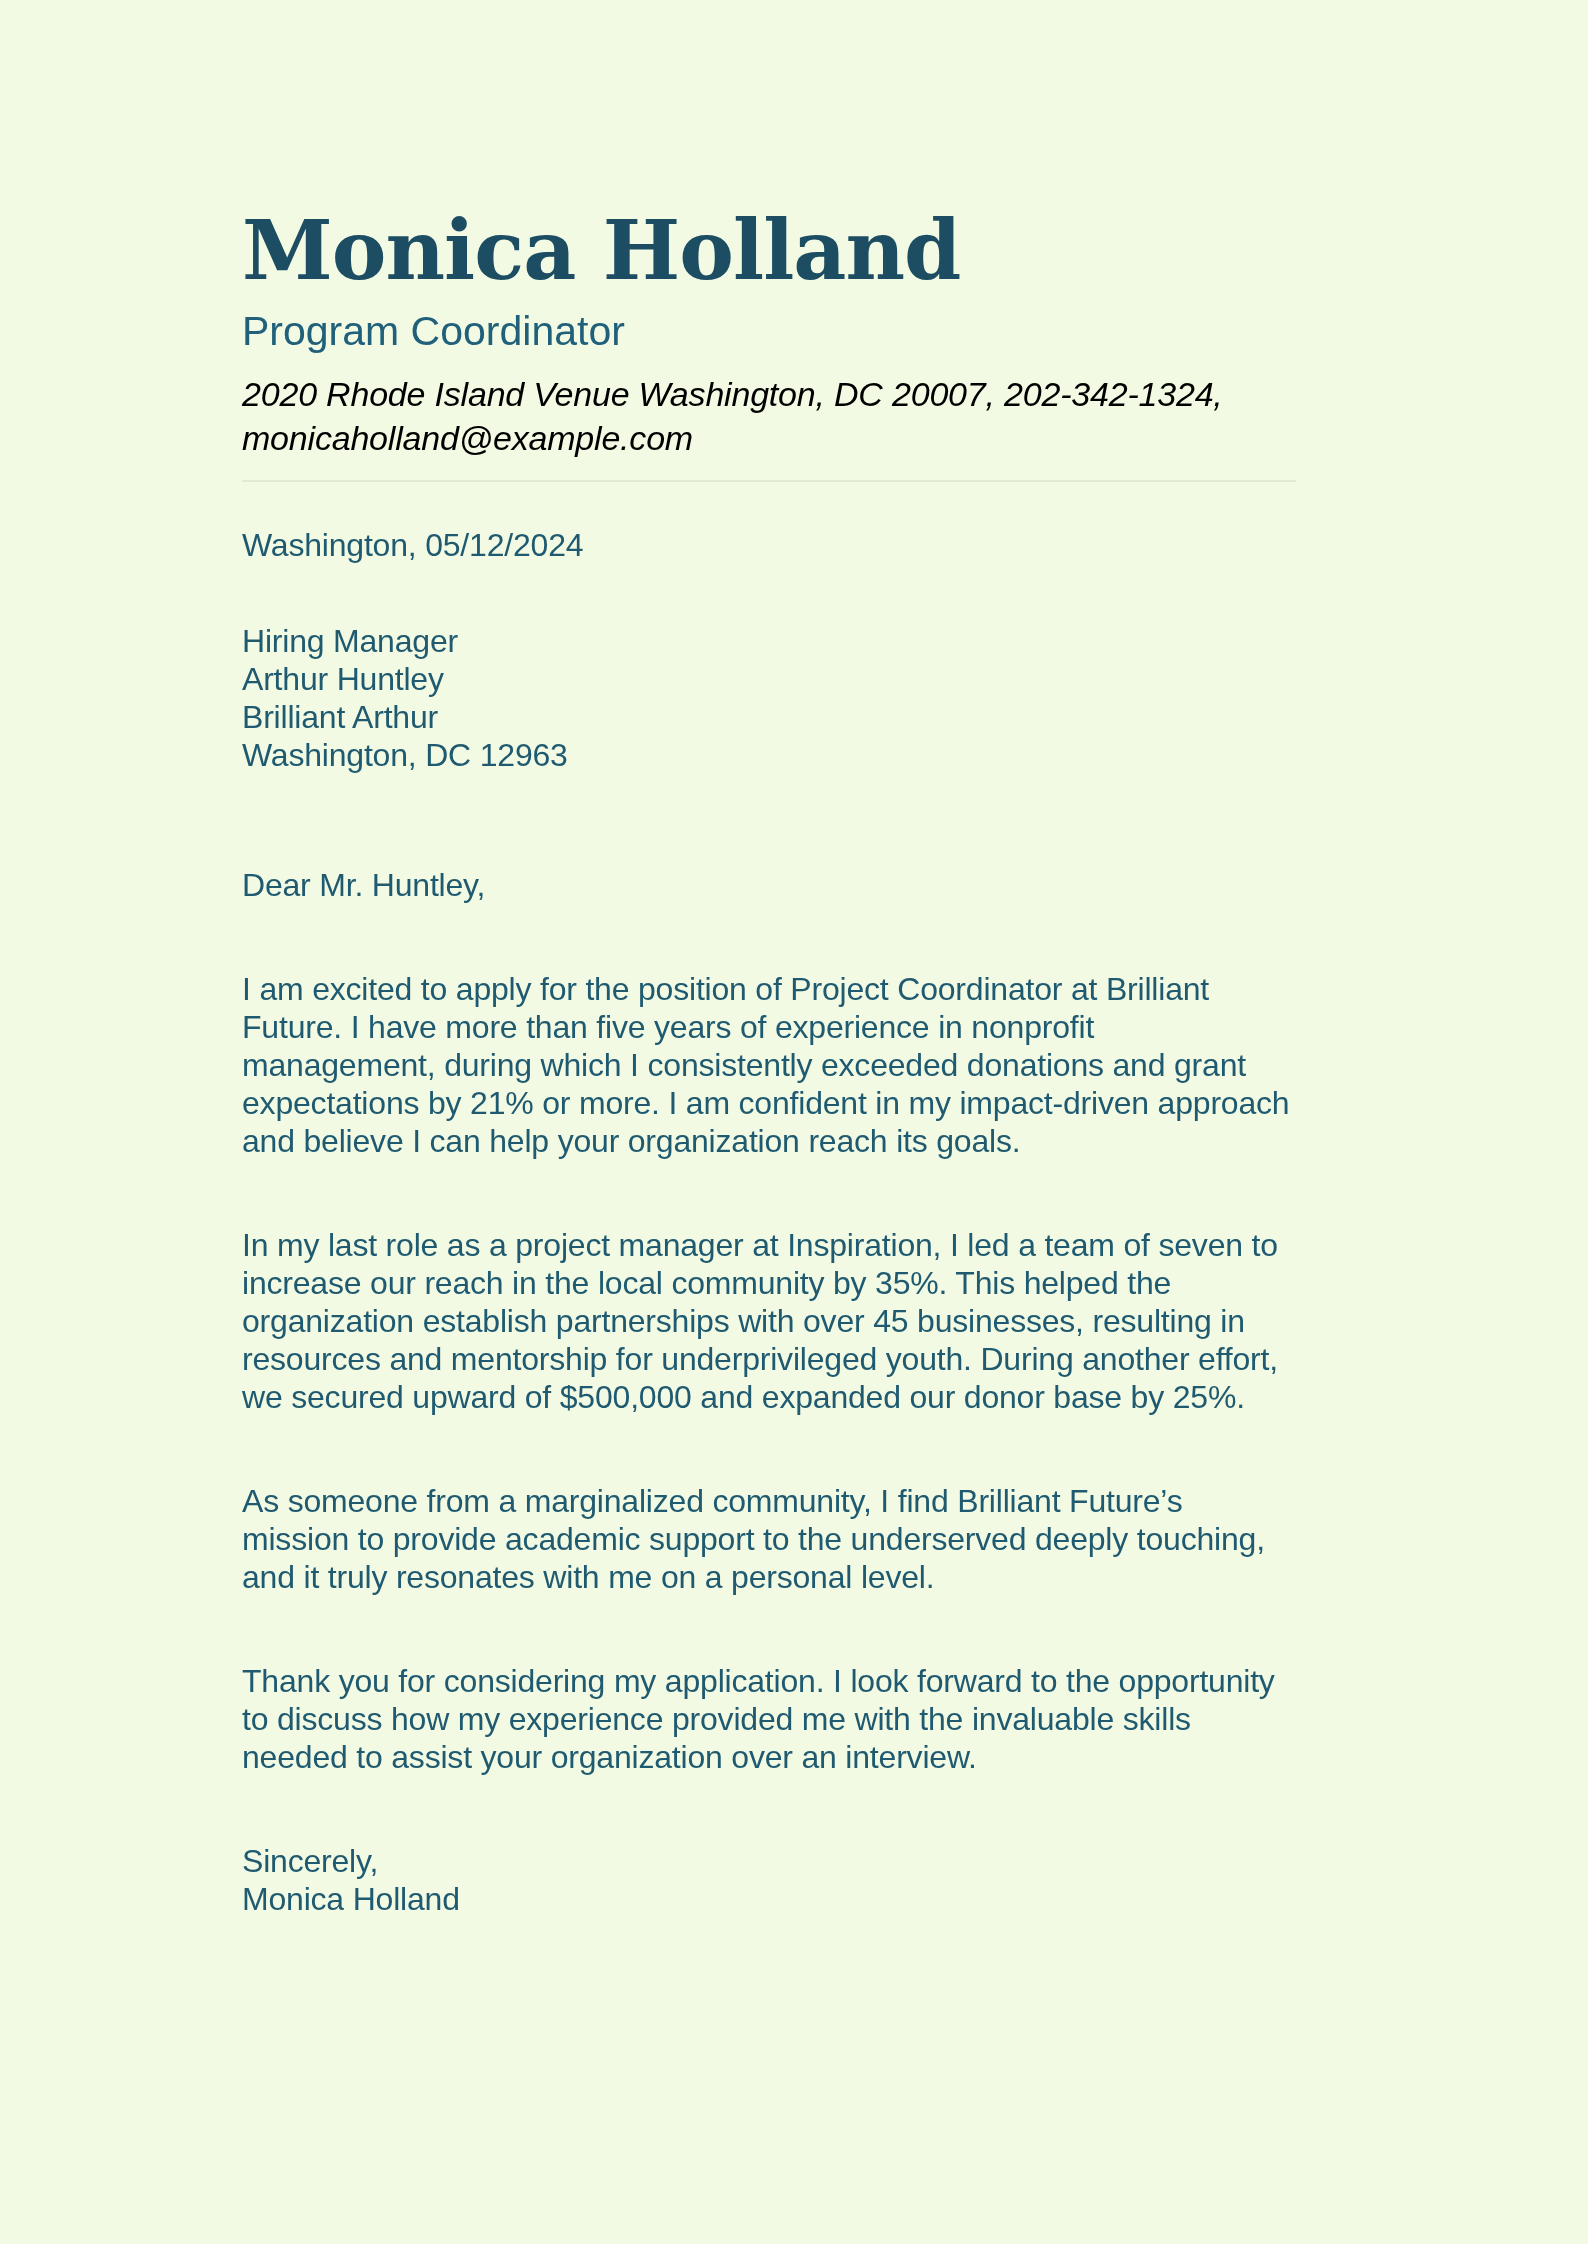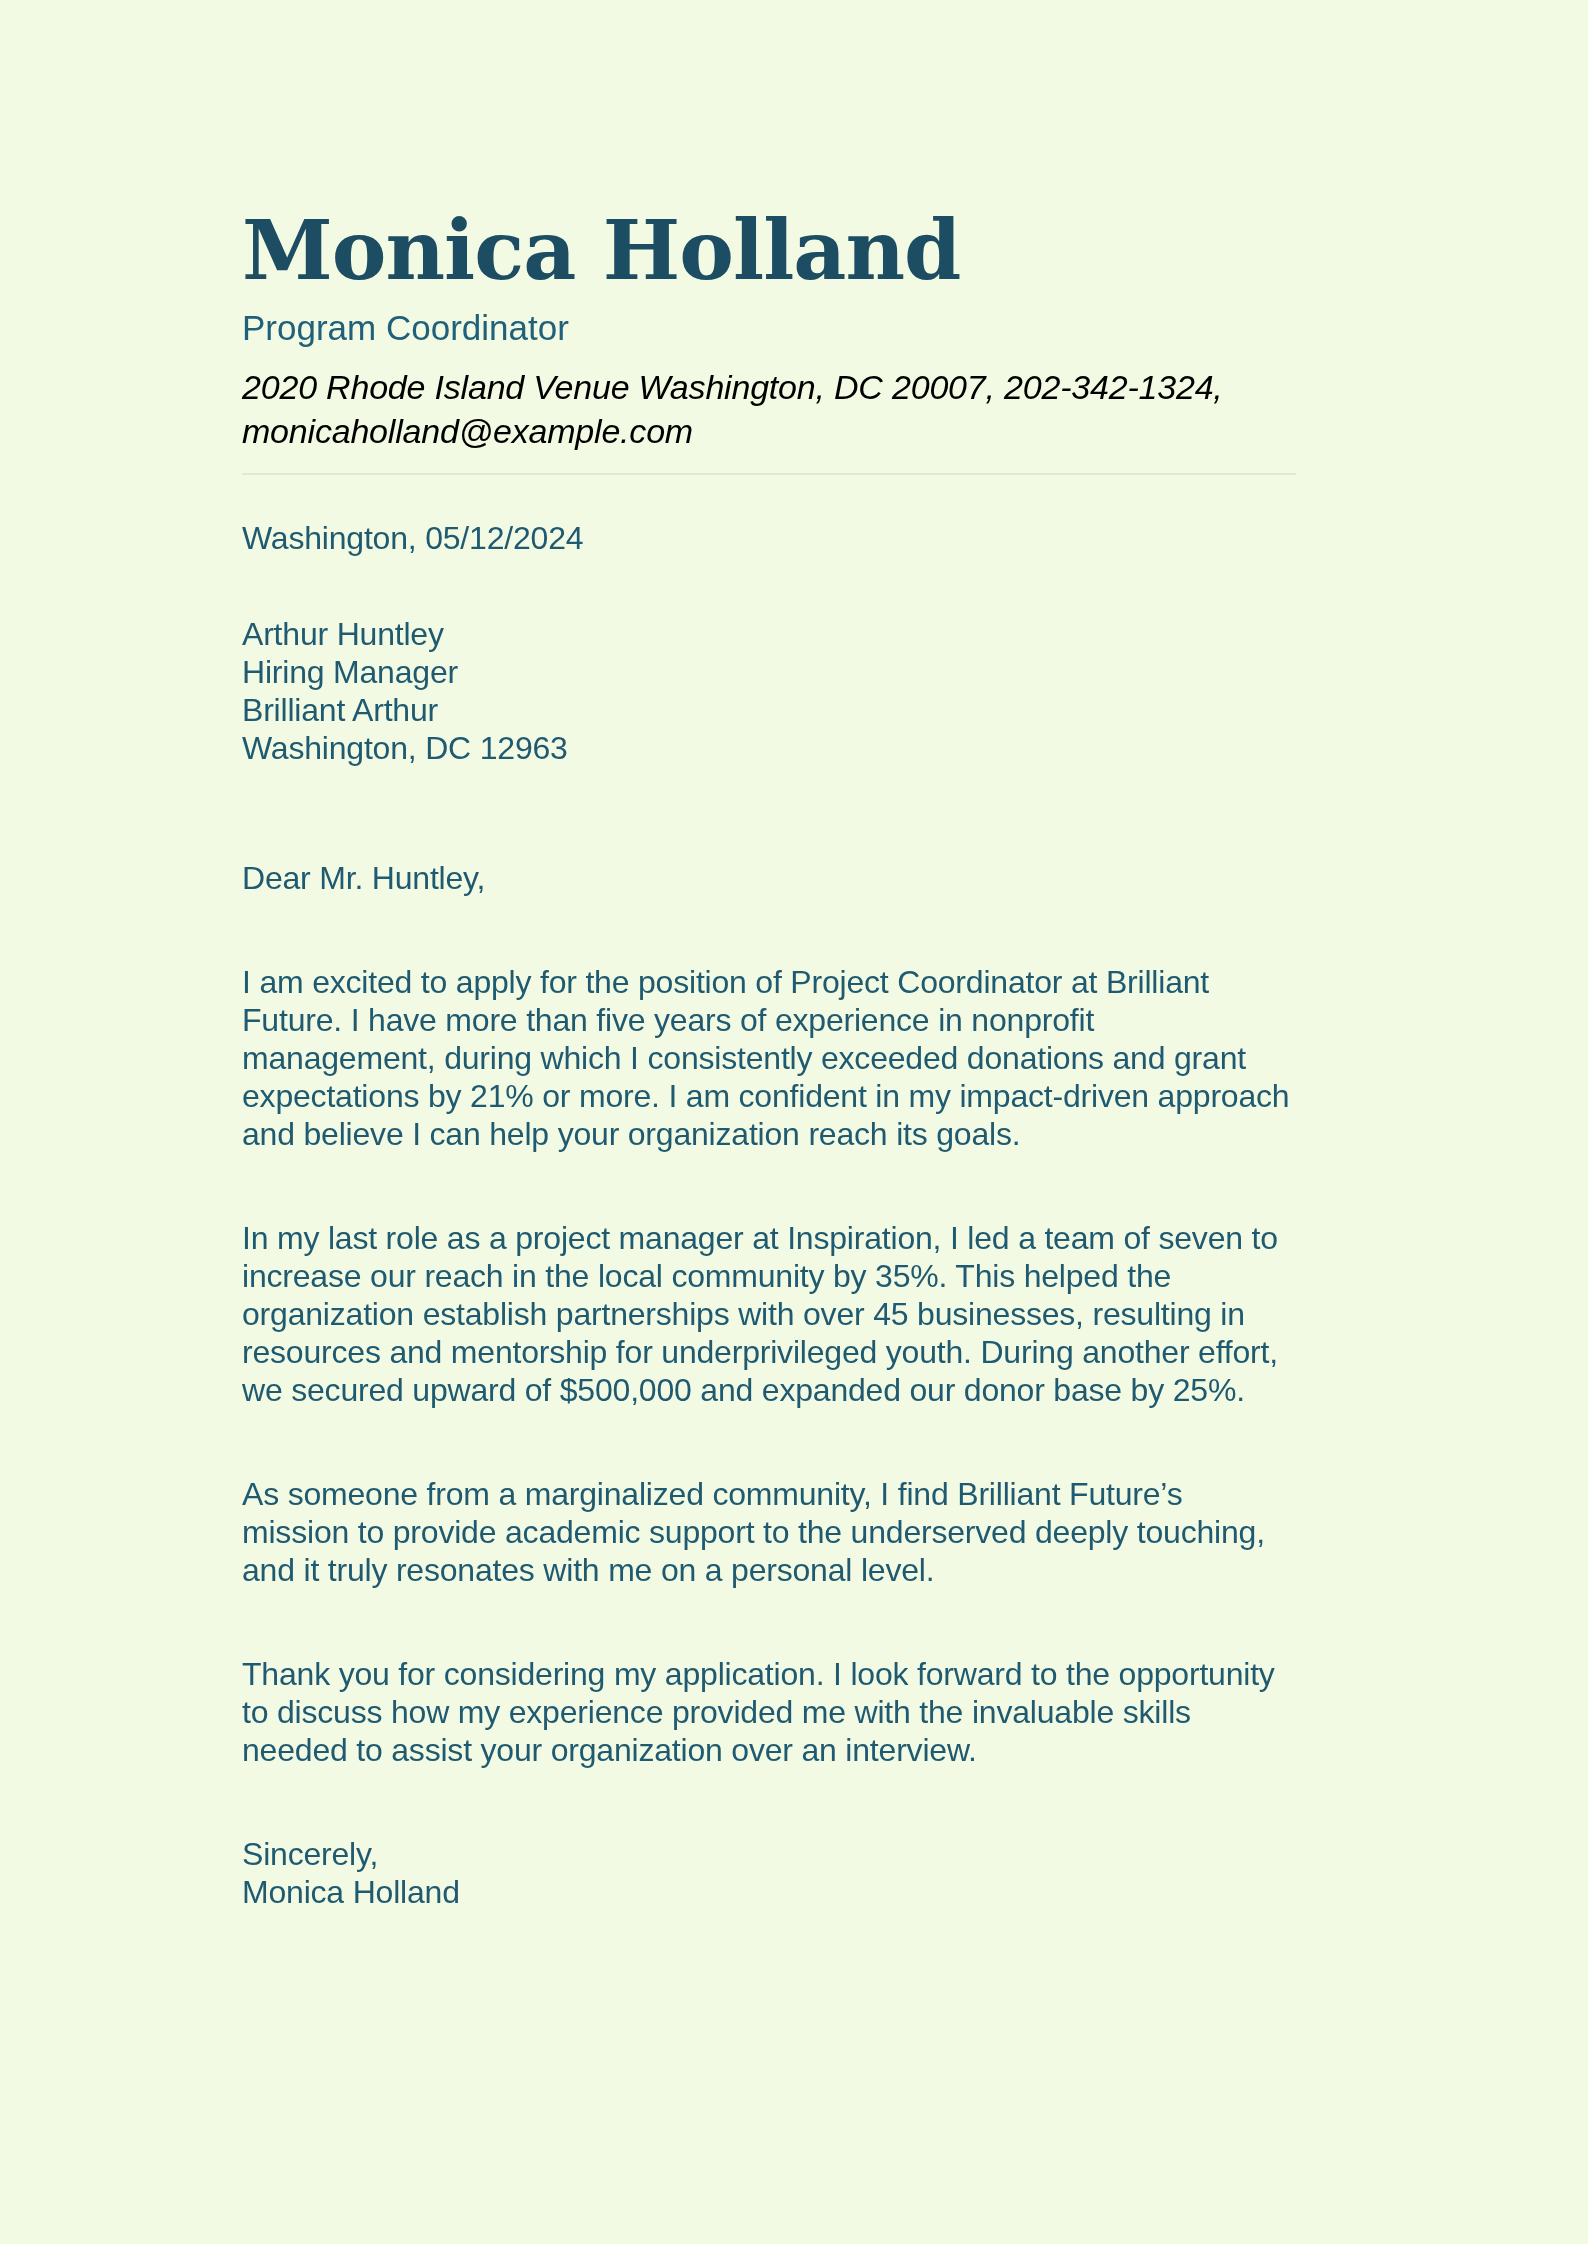--- a/index.html
+++ b/index.html
@@ -24,21 +24,21 @@
     font-family: "DejaVu Serif", serif;
     font-weight: bold;
     font-size: 82px;
     line-height: 1.08;
     color: #1c4d63;
     letter-spacing: -1px;
     margin: 0;
   }
   .job-title {
     margin-top: 12px;
-    font-size: 35px;
+    font-size: 41px;
     line-height: 1.2;
     color: #20607a;
   }
   .contact-line {
     margin-top: 16px;
     font-size: 34px;
     font-style: italic;
     line-height: 1.3;
     color: #000000;
     letter-spacing: -0.2px;
@@ -79,22 +79,22 @@
     <div class="job-title">Program Coordinator</div>
     <div class="contact-line">2020 Rhode Island Venue Washington, DC 20007, 202-342-1324, monicaholland@example.com</div>
     <hr class="divider">
   </header>
 
   <main>
 
     <div class="body-text date-line">Washington, 05/12/2024</div>
 
     <div class="body-text recipient-block">
+      <div>Hiring Manager</div>
       <div>Arthur Huntley</div>
-      <div>Hiring Manager</div>
       <div>Brilliant Arthur</div>
       <div>Washington, DC 12963</div>
     </div>
 
     <div class="body-text salutation">Dear Mr. Huntley,</div>
 
     <p class="body-text paragraph">I am excited to apply for the position of Project Coordinator at Brilliant Future. I have more than five years of experience in nonprofit management, during which I consistently exceeded donations and grant expectations by 21% or more. I am confident in my impact-driven approach and believe I can help your organization reach its goals.</p>
 
     <p class="body-text paragraph">In my last role as a project manager at Inspiration, I led a team of seven to increase our reach in the local community by 35%. This helped the organization establish partnerships with over 45 businesses, resulting in resources and mentorship for underprivileged youth. During another effort, we secured upward of $500,000 and expanded our donor base by 25%.</p>
 

